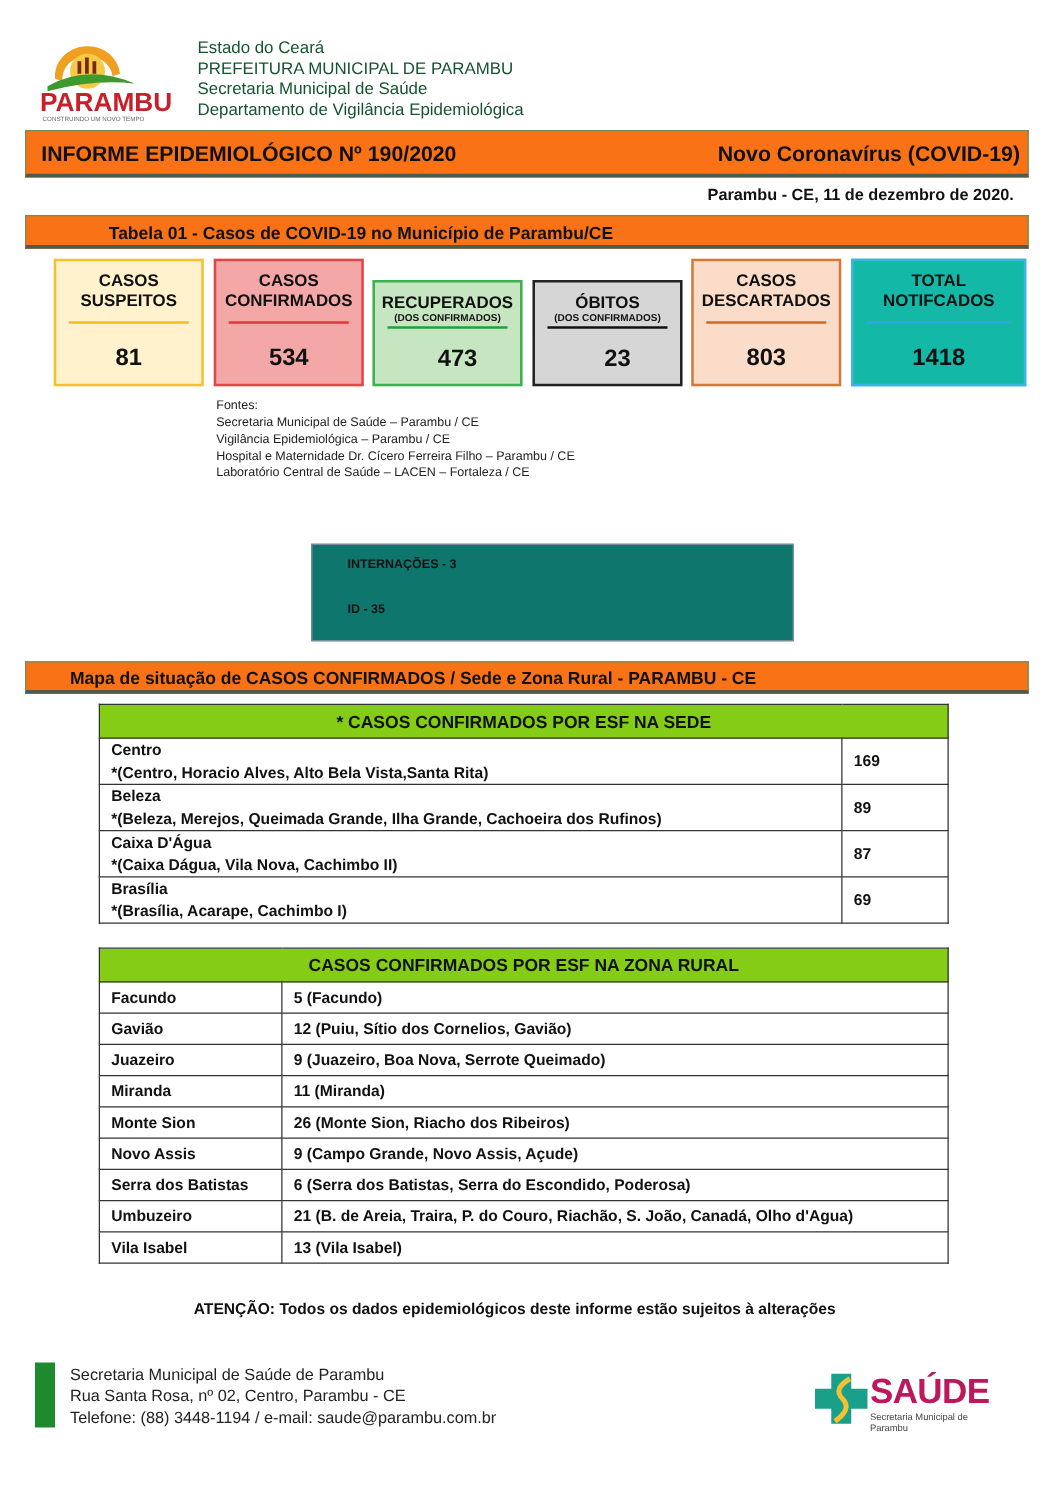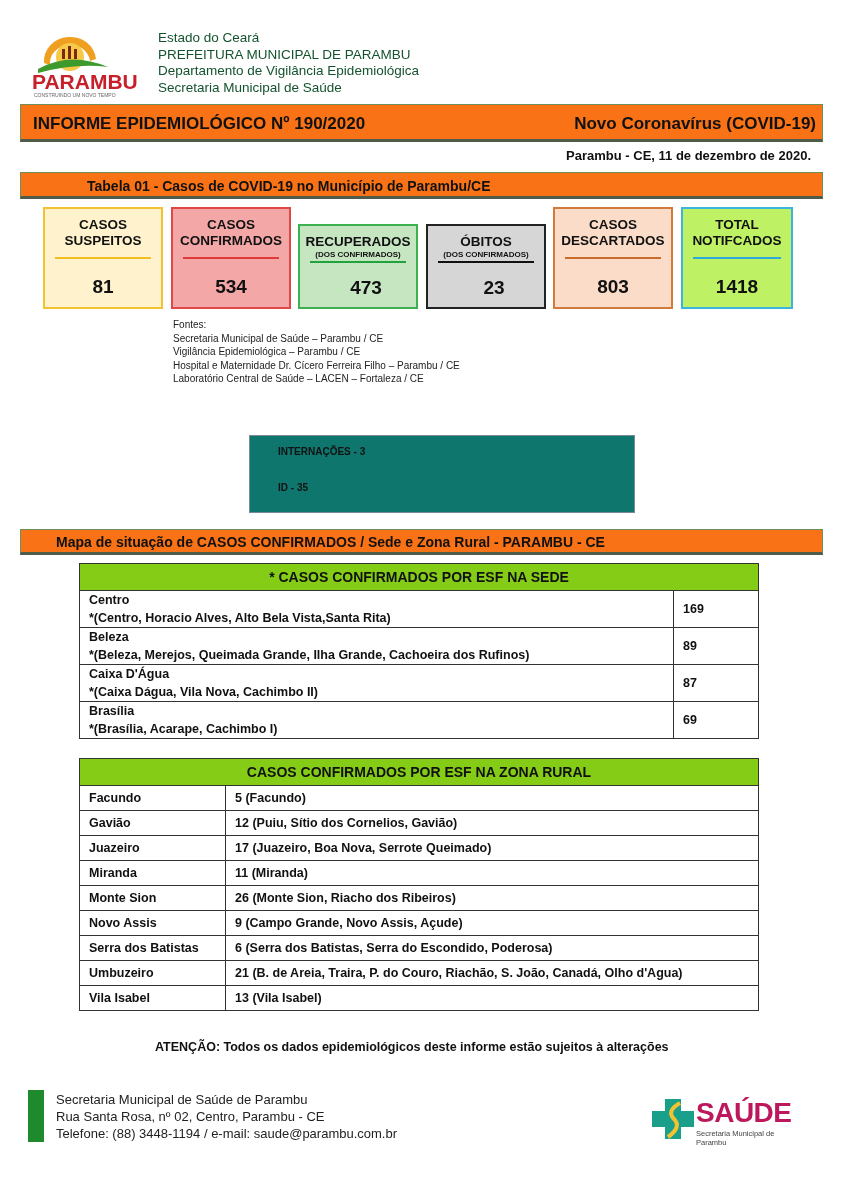--- a/index.html
+++ b/index.html
@@ -71,22 +71,22 @@
       <rect x="38" y="13" width="3" height="13" fill="#7a2a10"></rect>
       <rect x="44" y="16" width="3" height="10" fill="#7a2a10"></rect>
     <path d="M8 36 Q40 18 78 34 Q46 30 8 40 Z" fill="#3f9a2e"></path>
     <text x="2" y="56" font-family="Liberation Sans, sans-serif" font-weight="bold" font-size="21" fill="#c8202a">PARAMBU</text>
     <text x="4" y="64" font-family="Liberation Sans, sans-serif" font-size="5" fill="#666">CONSTRUINDO UM NOVO TEMPO</text>
   </svg>
 </div>
 <div class="abs header-lines">
   <div>Estado do Ceará</div>
   <div>PREFEITURA MUNICIPAL DE PARAMBU</div>
+  <div>Secretaria Municipal de Saúde</div>
   <div>Departamento de Vigilância Epidemiológica</div>
-  <div>Secretaria Municipal de Saúde</div>
 </div>
 
 <div class="abs bar title-bar">
   <span class="l">INFORME EPIDEMIOLÓGICO Nº 190/2020</span>
   <span class="r">Novo Coronavírus (COVID-19)</span>
 </div>
 <div class="abs date">Parambu - CE,  11 de dezembro de 2020.</div>
 
 <div class="abs bar table-bar">
   <span>Tabela 01 - Casos de COVID-19 no Município de Parambu/CE</span>
@@ -110,21 +110,21 @@
 <div class="card low" style="left:426px;width:120px;background:#d6d6d6;border-color:#222;">
   <div class="t"><span>ÓBITOS</span><span class="sub">(DOS CONFIRMADOS)</span></div>
   <div class="line" style="background:#111"></div>
   <div class="v">23</div>
 </div>
 <div class="card" style="left:553px;width:120px;background:#fbdcc8;border-color:#d07a3c;">
   <div class="t"><span>CASOS</span><br><span>DESCARTADOS</span></div>
   <div class="line" style="background:#c86c2c"></div>
   <div class="v">803</div>
 </div>
-<div class="card" style="left:681px;width:112px;background:#bef264;border-color:#3cb4e0;">
+<div class="card" style="left:681px;width:140px;background:#14b8a6;border-color:#3cb4e0;">
   <div class="t"><span>TOTAL</span><br><span>NOTIFCADOS</span></div>
   <div class="line" style="background:#2ea8d8"></div>
   <div class="v">1418</div>
 </div>
 
 <div class="abs sources">
   <div>Fontes:</div>
   <div>Secretaria Municipal de Saúde – Parambu / CE</div>
   <div>Vigilância Epidemiológica – Parambu / CE</div>
   <div>Hospital e Maternidade Dr. Cícero Ferreira Filho – Parambu / CE</div>
@@ -184,21 +184,21 @@
   <tr>
         <td class="c1">Facundo</td>
         <td>5 (Facundo)</td>
       </tr>
   <tr>
         <td class="c1">Gavião</td>
         <td>12 (Puiu, Sítio dos Cornelios, Gavião)</td>
       </tr>
   <tr>
         <td class="c1">Juazeiro</td>
-        <td>17 (Juazeiro, Boa Nova, Serrote Queimado)</td>
+        <td>9 (Juazeiro, Boa Nova, Serrote Queimado)</td>
       </tr>
   <tr>
         <td class="c1">Miranda</td>
         <td>11 (Miranda)</td>
       </tr>
   <tr>
         <td class="c1">Monte Sion</td>
         <td>26 (Monte Sion, Riacho dos Ribeiros)</td>
       </tr>
   <tr>

